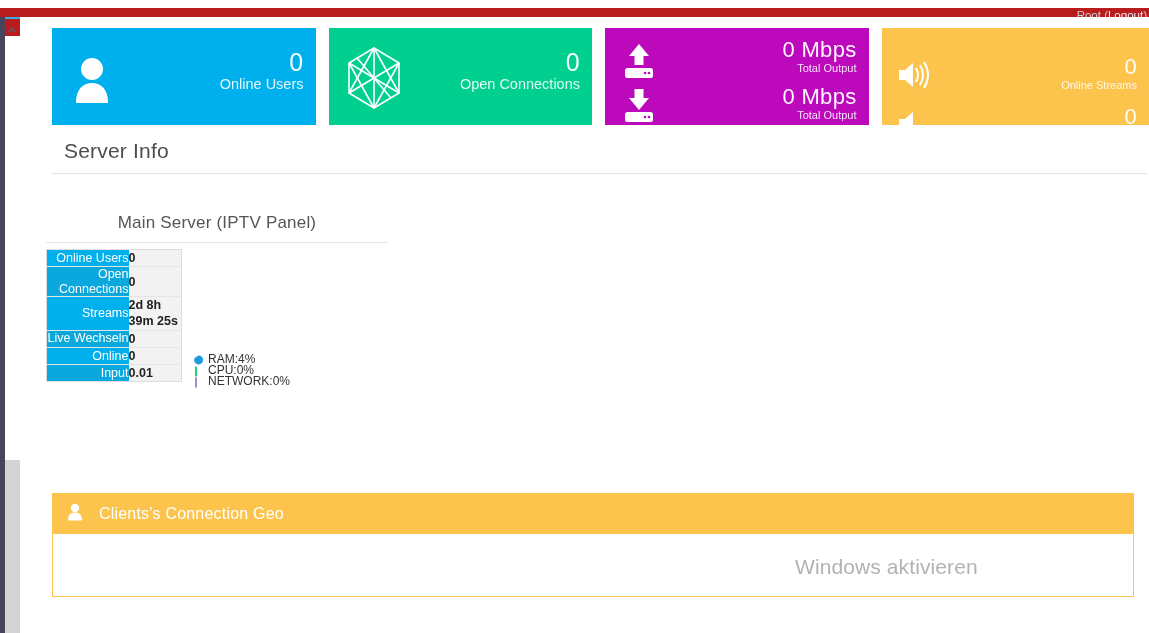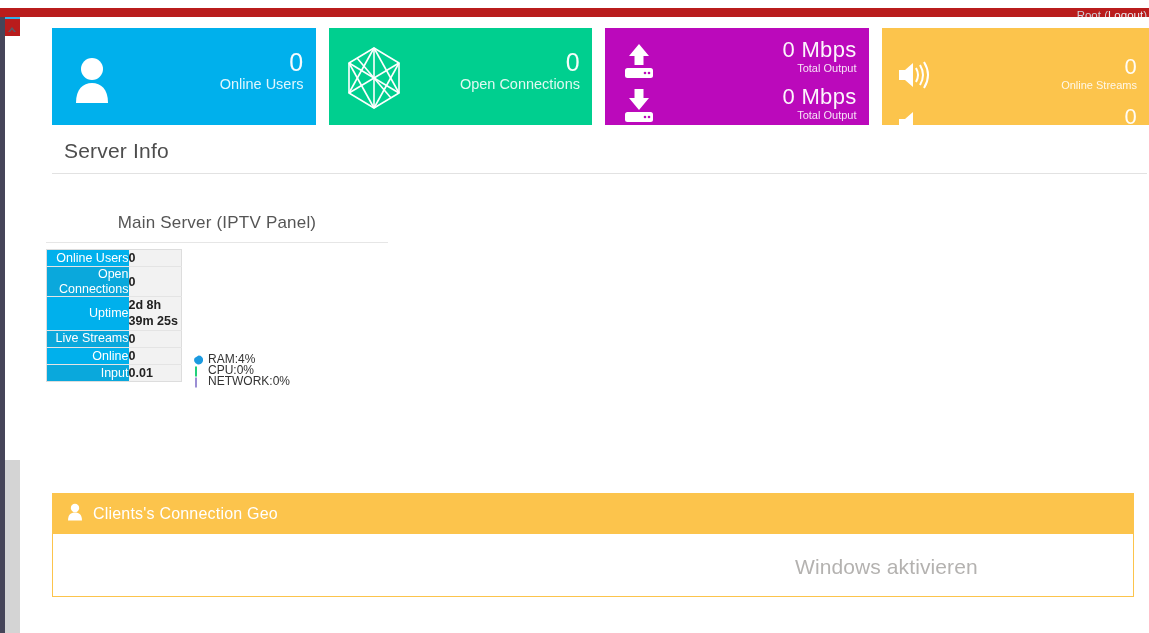--- a/index.html
+++ b/index.html
@@ -257,21 +257,21 @@
     width: 1082px;
     border: 1px solid #fcc44c;
     background: #ffffff;
   }
   .geo-header {
     height: 40px;
     background: #fcc44c;
     display: flex;
     align-items: center;
     padding-left: 14px;
-    gap: 10px;
+    gap: 16px;
   }
   .geo-title {
     font-size: 16px;
     font-weight: 300;
     color: #ffffff;
     letter-spacing: 0.2px;
   }
   .geo-body {
     height: 62px;
     background: #ffffff;
@@ -423,25 +423,25 @@
         <tbody>
           <tr>
             <td class="info-key">Online Users</td>
             <td class="info-val">0</td>
           </tr>
           <tr>
             <td class="info-key alt">Open Connections</td>
             <td class="info-val">0</td>
           </tr>
           <tr>
-            <td class="info-key">Uptime</td>
+            <td class="info-key">Streams</td>
             <td class="info-val">2d 8h 39m 25s</td>
           </tr>
           <tr>
-            <td class="info-key alt">Live Streams</td>
+            <td class="info-key alt">Live Wechseln</td>
             <td class="info-val">0</td>
           </tr>
           <tr>
             <td class="info-key">Online</td>
             <td class="info-val">0</td>
           </tr>
           <tr>
             <td class="info-key alt">Input</td>
             <td class="info-val">0.01</td>
           </tr>

